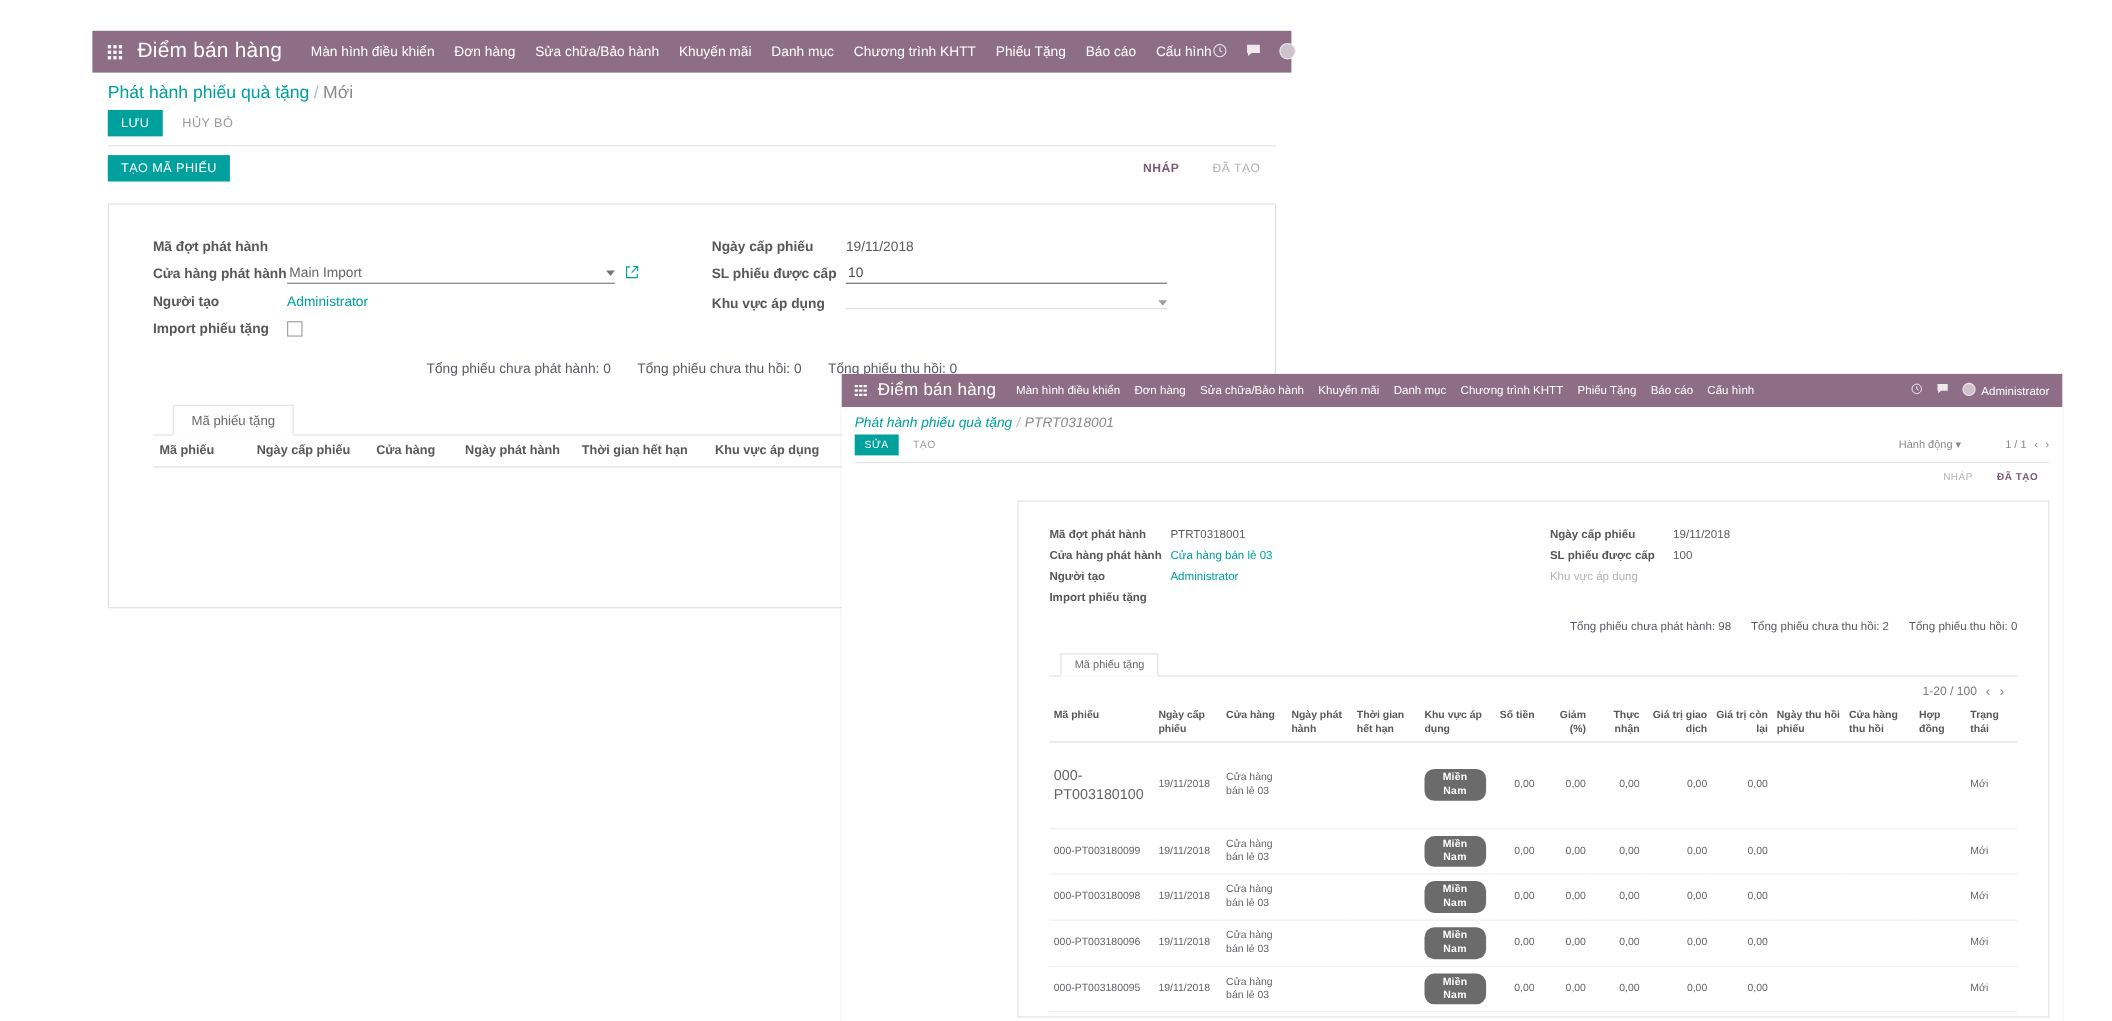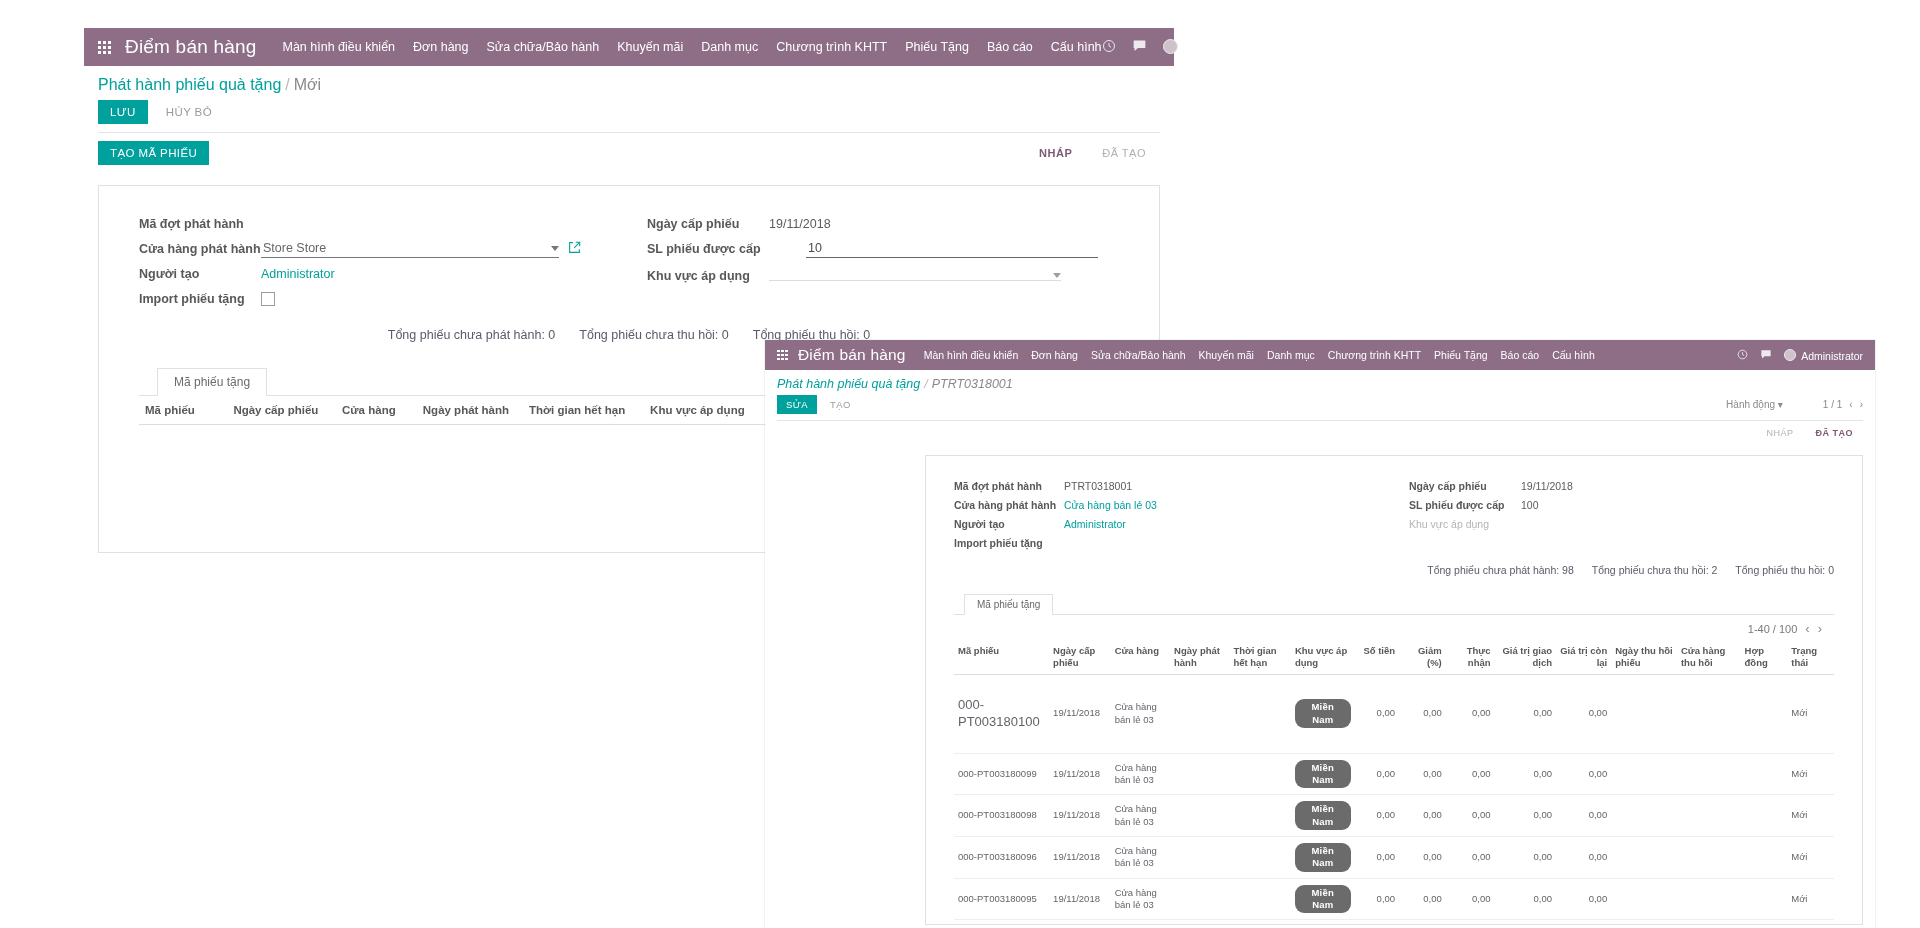--- a/index.html
+++ b/index.html
@@ -59,21 +59,20 @@
   .form-col{flex:1;}
   .f-row{display:flex;align-items:center;min-height:20px;margin-bottom:5px;}
   .f-label{width:122px;font-size:12.5px;color:#58585a;font-weight:bold;flex:none;}
   .f-label.muted{color:#b4b4b4;font-weight:normal;}
   .f-val{font-size:12.5px;color:#5c5c5c;}
   .f-val.link{color:#00a09d;cursor:pointer;}
   .f-input{
     border:none;border-bottom:1px solid #666;background:transparent;
     font-family:inherit;font-size:12.5px;color:#4a4a4a;padding:1px 0 2px 2px;
     outline:none;
-    margin-left:37px;
   }
   .f-select{
     position:relative;border-bottom:1px solid #777;display:flex;align-items:center;
     padding:1px 0 2px 2px;font-size:12.5px;color:#666;
   }
   .f-select .caret{margin-left:auto;border-left:4px solid transparent;border-right:4px solid transparent;border-top:5px solid #777;}
   .f-select.light{border-bottom:1px solid #dcdcdc;}
   .f-select.light .caret{border-top-color:#9e9e9e;}
   .ext-link{color:#00a09d;margin-left:9px;cursor:pointer;font-size:13px;}
   .chkbox{width:12px;height:12px;border:1px solid #9b9b9b;background:#fff;display:inline-block;cursor:pointer;}
@@ -178,21 +177,21 @@
   <div class="sheet" style="margin:10px 14px 0 14px;padding:28px 40px 0 40px;height:368px;overflow:hidden;">
     <div class="form-grid">
       <div class="form-col">
         <div class="f-row">
           <span class="f-label">Mã đợt phát hành</span>
           <span class="f-val"></span>
         </div>
         <div class="f-row">
           <span class="f-label">Cửa hàng phát hành</span>
           <span class="f-select" style="width:296px;">
-            <span>Store Store</span>
+            <span>Main Import</span>
             <span class="caret"></span>
           </span>
           <span class="ext-link">
             <svg width="13" height="13" viewBox="0 0 16 16">
                 <path d="M6 2H2v12h12V10" fill="none" stroke="#00a09d" stroke-width="1.3"></path>
                 <path d="M9.5 1.6H14.4V6.5" fill="none" stroke="#00a09d" stroke-width="1.3"></path>
                 <path d="M14 2L7.6 8.4" fill="none" stroke="#00a09d" stroke-width="1.3"></path>
               </svg>
           </span>
         </div>
@@ -366,21 +365,21 @@
       <span>Tổng phiếu chưa phát hành: 98</span>
       <span>Tổng phiếu chưa thu hồi: 2</span>
       <span>Tổng phiếu thu hồi: 0</span>
     </div>
 
     <div style="margin-top:14px;">
       <div class="nb-tabs" style="padding-left:10px;">
         <div class="nb-tab" style="padding:4px 12px;font-size:10px;">Mã phiếu tặng</div>
       </div>
       <div class="pager">
-        <span>1-40 / 100</span>
+        <span>1-20 / 100</span>
         <span class="arw">‹</span>
         <span class="arw">›</span>
       </div>
       <table>
         <thead>
           <tr>
             <th style="width:64px;font-size:9.5px;padding:5px 4px;">Mã phiếu</th>
             <th style="width:50px;font-size:9.5px;padding:5px 4px;">Ngày cấp phiếu</th>
             <th style="width:48px;font-size:9.5px;padding:5px 4px;">Cửa hàng</th>
             <th style="width:48px;font-size:9.5px;padding:5px 4px;">Ngày phát hành</th>

